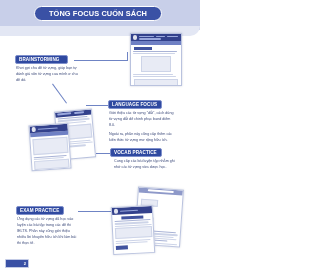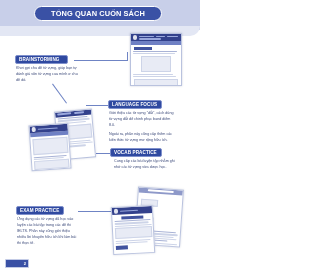--- a/index.html
+++ b/index.html
@@ -95,21 +95,21 @@
   }
   .pagenum span{color:#fff;font-size:4px;font-weight:bold;}
 </style>
 </head>
 <body>
 
 <div class="page">
 
   <div class="header-band"></div>
   <div class="title-pill">
-    <span>TỔNG QUAN CUỐN SÁCH</span>
+    <span>TỔNG FOCUS CUỐN SÁCH</span>
   </div>
 
   <div class="ln" style="left:74px;top:60px;width:54px;height:0.7px;"></div>
   <div class="ln" style="left:127px;top:52px;width:0.7px;height:8px;"></div>
 
   <div class="ln" style="left:86px;top:105px;width:22px;height:0.7px;"></div>
   <div class="ln" style="left:52px;top:84px;width:0.7px;height:24px;transform:rotate(-36deg);transform-origin:top center;"></div>
 
   <div class="ln" style="left:96px;top:153px;width:14px;height:0.7px;"></div>
   <div class="ln" style="left:80px;top:136px;width:0.7px;height:20px;transform:rotate(42deg);transform-origin:top center;"></div>

